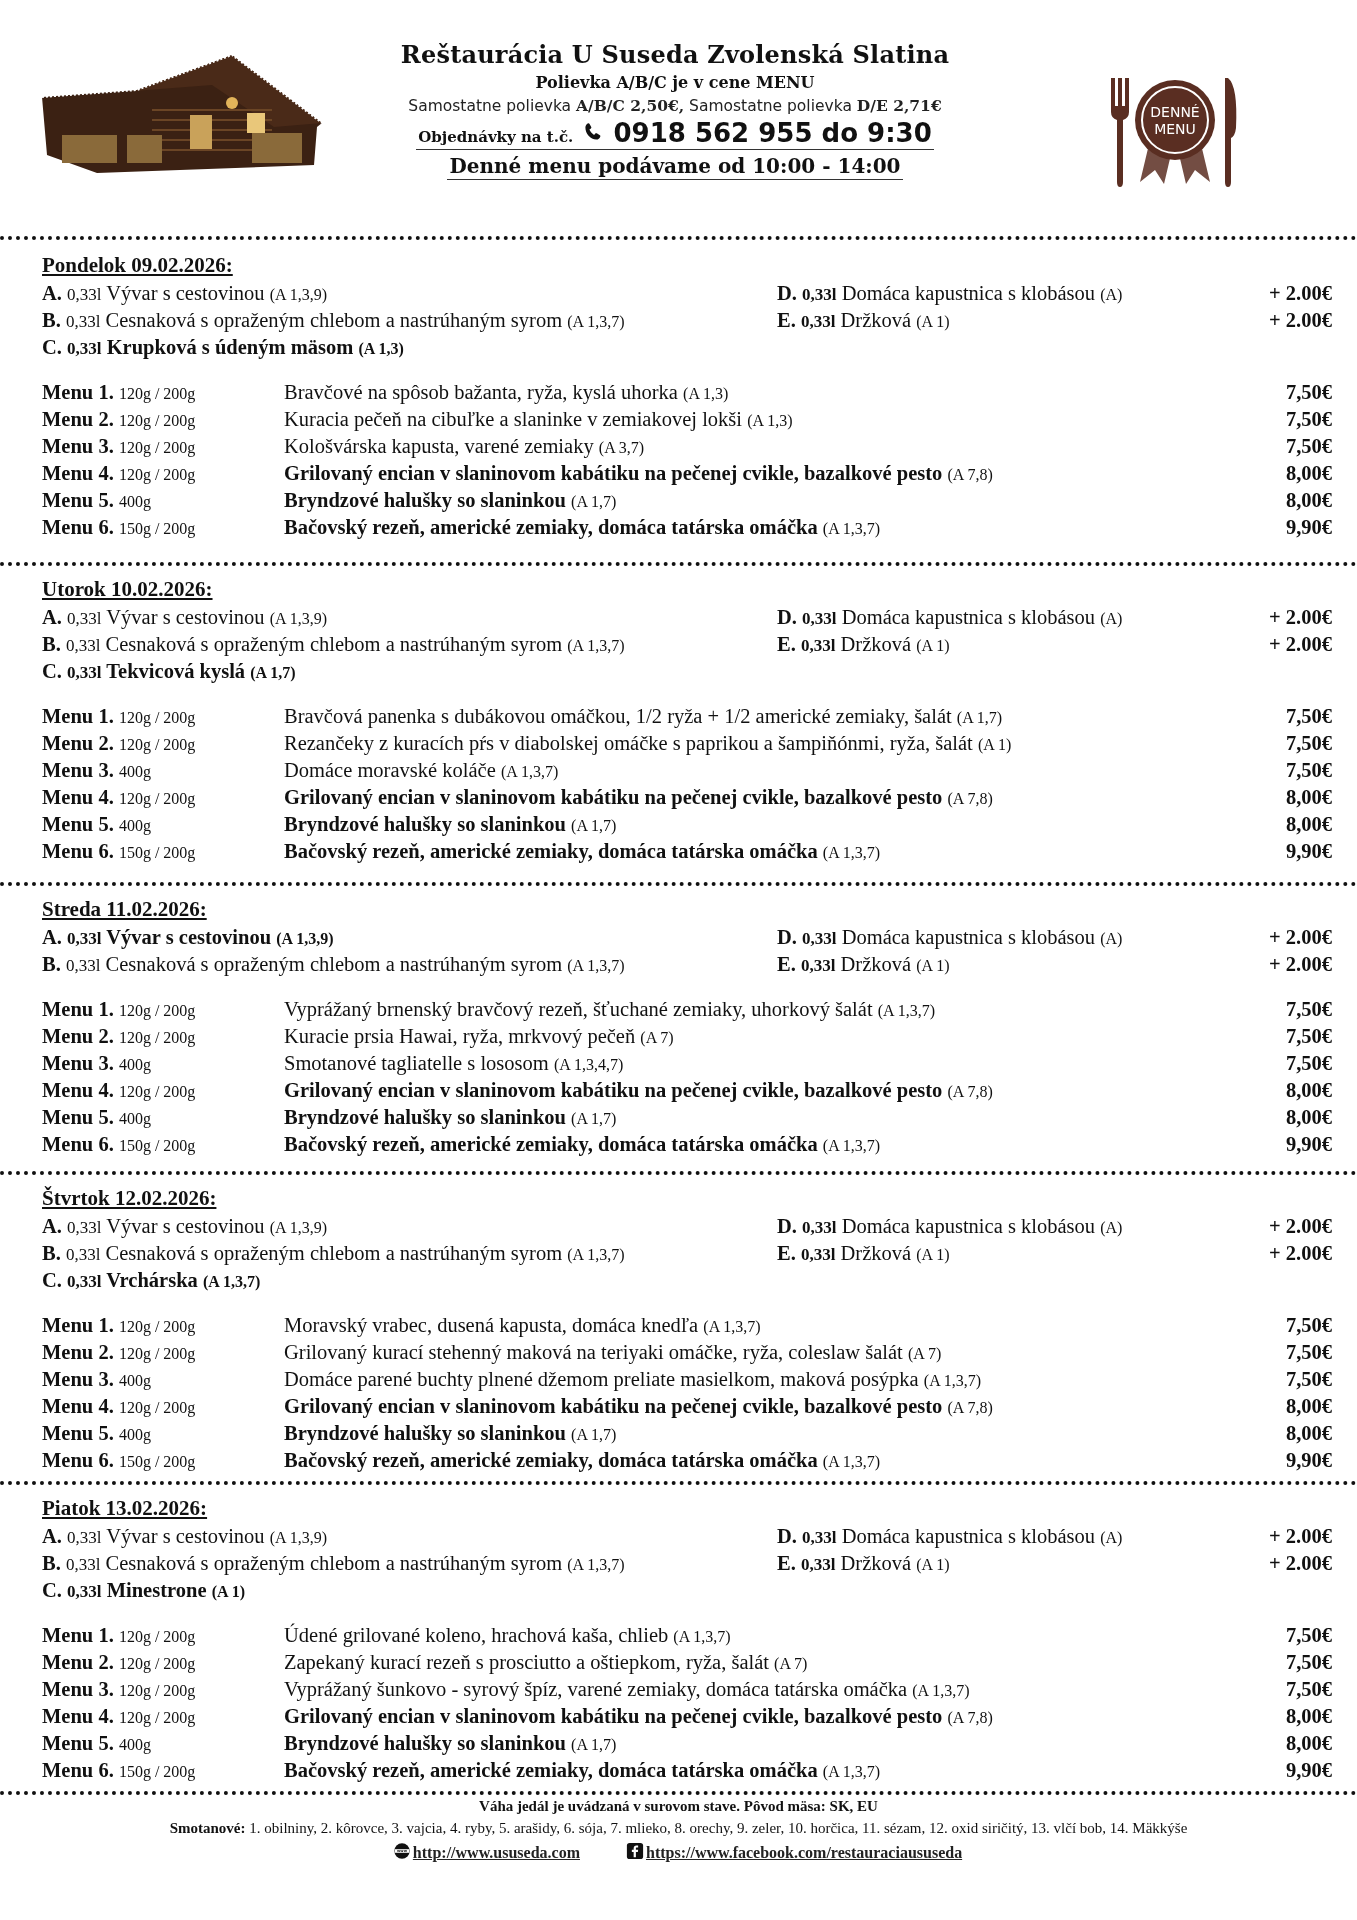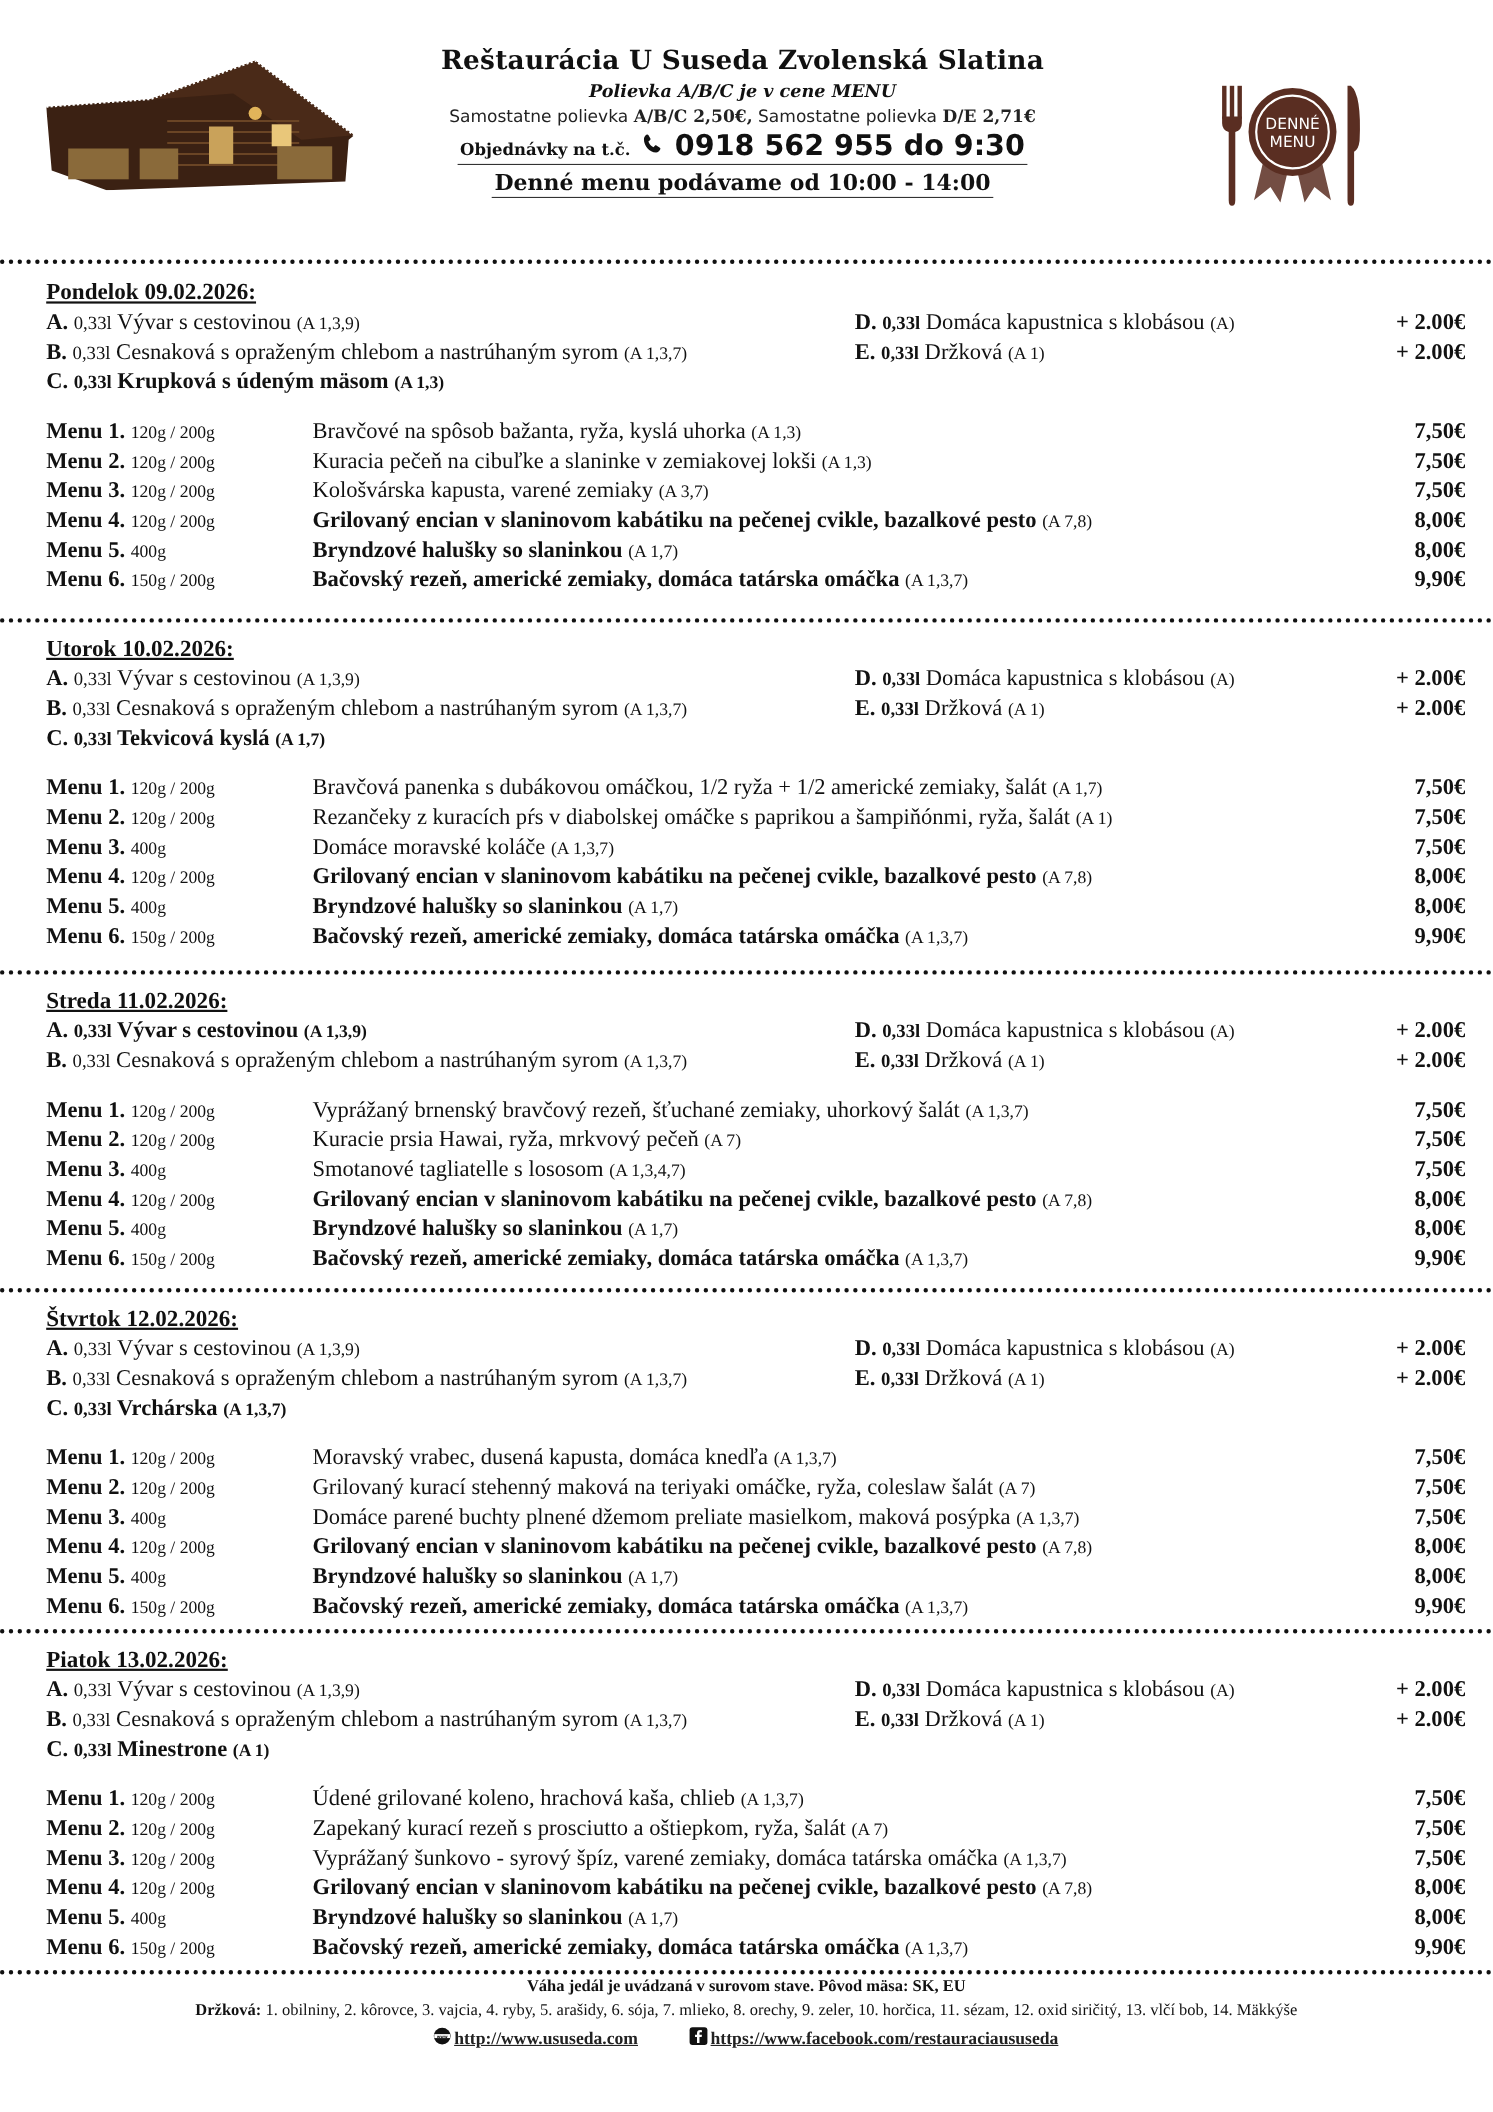--- a/index.html
+++ b/index.html
@@ -3,21 +3,21 @@
 <meta charset="utf-8">
 <style>
   html, body { margin:0; padding:0; background:#fff; }
   body { width:1357px; height:1920px; position:relative; overflow:hidden; color:#111; font-family:"Liberation Serif", serif; }
   .header { position:absolute; left:0; top:0; width:1357px; height:235px; }
   .logo-house { position:absolute; left:42px; top:55px; width:280px; height:118px; }
   .logo-badge { position:absolute; left:1100px; top:70px; width:150px; height:125px; }
   .hdr-center { position:absolute; left:320px; top:40px; width:710px; text-align:center; font-family:"DejaVu Serif", serif; }
   .hdr-title { font-size:24px; font-weight:bold; letter-spacing:0.2px; margin-bottom:4px; }
   .hdr-dates { font-size:19px; font-family:"DejaVu Sans", sans-serif; font-weight:300; color:#222; margin-bottom:3px; }
-  .hdr-soup { font-size:16px; font-weight:bold; margin-bottom:4px;font-style:italic; }
+  .hdr-soup { font-size:16px; font-weight:bold; margin-bottom:4px; }
   .hdr-prices { font-size:15.5px; font-family:"DejaVu Sans", sans-serif; color:#222; margin-bottom:3px; }
   .hdr-prices b { font-family:"DejaVu Serif", serif; }
   .hdr-order { display:inline-block; border-bottom:1.5px solid #333; padding:0 2px 1px; margin-bottom:4px; }
   .hdr-order .lbl { font-size:15px; font-weight:bold; }
   .hdr-order .num { font-size:26px; font-weight:bold; font-family:"DejaVu Sans", sans-serif; }
   .phone-icon { display:inline-block; width:22px; height:24px; vertical-align:-2px; margin:0 4px; }
   .hdr-hours { display:inline-block; font-size:20px; font-weight:bold; border-bottom:1.5px solid #333; padding:0 2px 1px; }
 
   .divider { position:absolute; left:0; width:1357px; height:0; border-top:4px dotted #111; }
 
@@ -347,21 +347,21 @@
       <span class="menu-label"><span>Menu 6.</span> <span class="menu-w">150g / 200g</span></span>
       <span class="menu-desc"><span class="bold">Bačovský rezeň, americké zemiaky, domáca tatárska omáčka</span> <span class="alg">(A 1,3,7)</span></span>
       <span class="menu-price">9,90€</span>
     </div>
 </div>
 
 <div class="divider" style="top:1791px;"></div>
 
 <div class="footer">
   <div class="note">Váha jedál je uvádzaná v surovom stave. Pôvod mäsa: SK, EU</div>
-  <div><b>Držková:</b><span> 1. obilniny, 2. kôrovce, 3. vajcia, 4. ryby, 5. arašidy, 6. sója, 7. mlieko, 8. orechy, 9. zeler, 10. horčica, 11. sézam, 12. oxid siričitý, 13. vlčí bob, 14. Mäkkýše</span></div>
+  <div><b>Smotanové:</b><span> 1. obilniny, 2. kôrovce, 3. vajcia, 4. ryby, 5. arašidy, 6. sója, 7. mlieko, 8. orechy, 9. zeler, 10. horčica, 11. sézam, 12. oxid siričitý, 13. vlčí bob, 14. Mäkkýše</span></div>
   <div class="links">
     <svg class="ficon" viewBox="0 0 20 20">
         <circle cx="10" cy="10" r="8.5" fill="#111"></circle>
         <rect x="2" y="8" width="16" height="4" fill="#fff"></rect>
         <text x="10" y="11.6" font-size="4" text-anchor="middle" font-family="DejaVu Sans, sans-serif" fill="#111">www</text>
       </svg><a>http://www.ususeda.com</a>
     <span class="link-gap"></span>
     <svg class="ficon" viewBox="0 0 20 20">
         <rect x="1" y="1" width="18" height="18" rx="3" fill="#111"></rect>
         <path d="M11 17v-6h2.2l.3-2.4H11V7.2c0-.7.2-1.1 1.2-1.1h1.3V4a17 17 0 0 0-1.9-.1c-1.9 0-3.1 1.1-3.1 3.2v1.5H6.5V11h2v6z" fill="#fff"></path>

